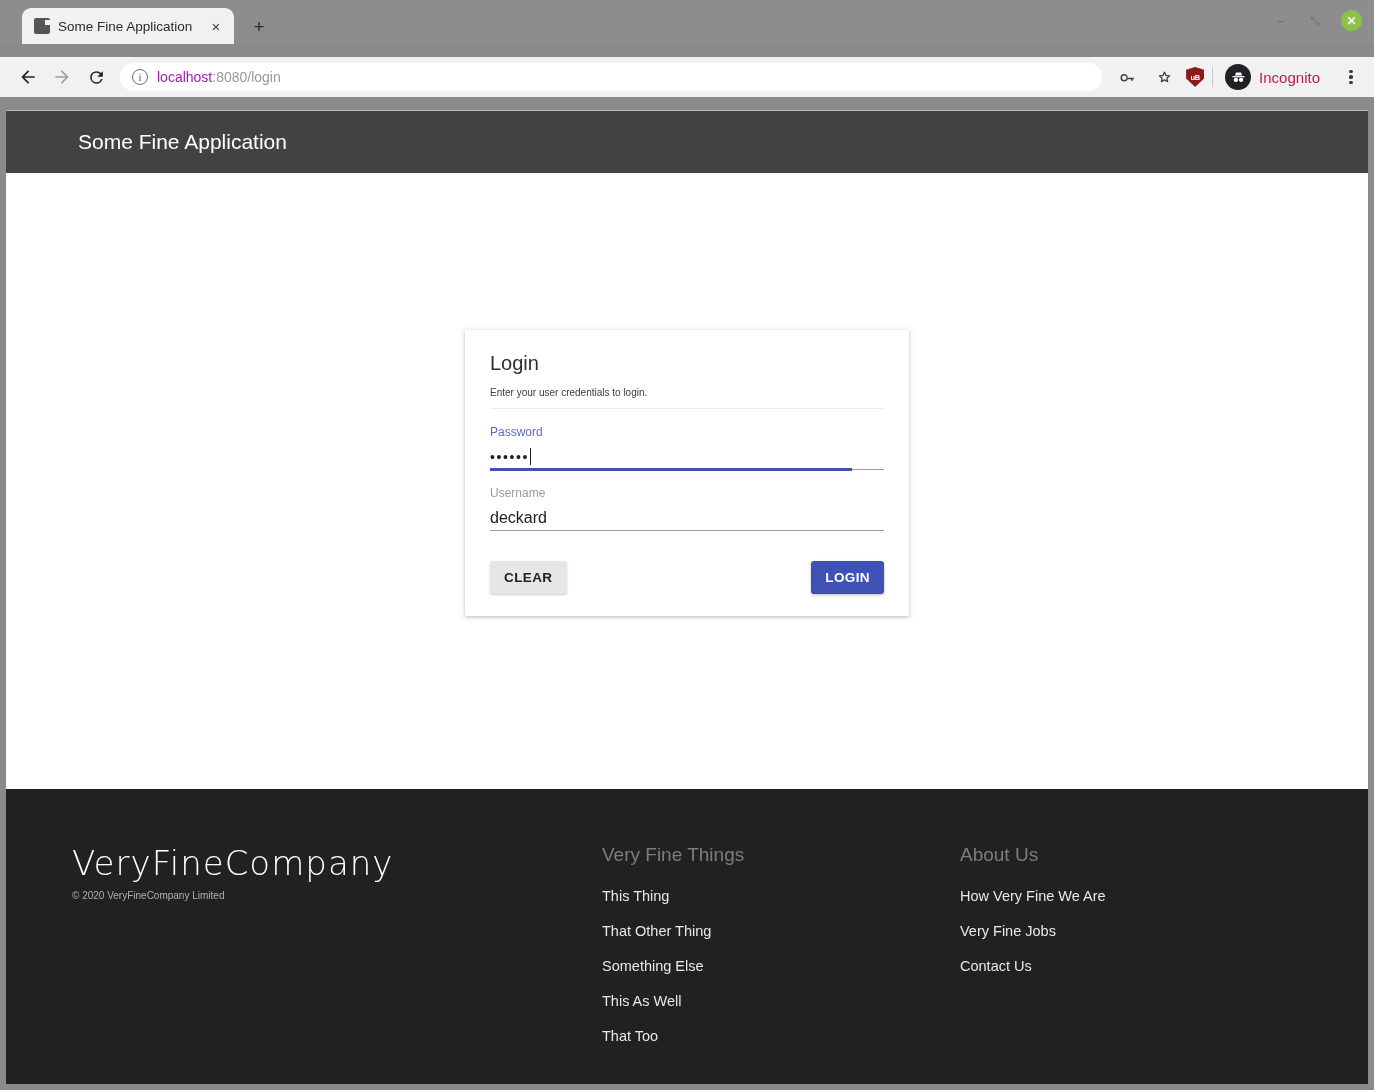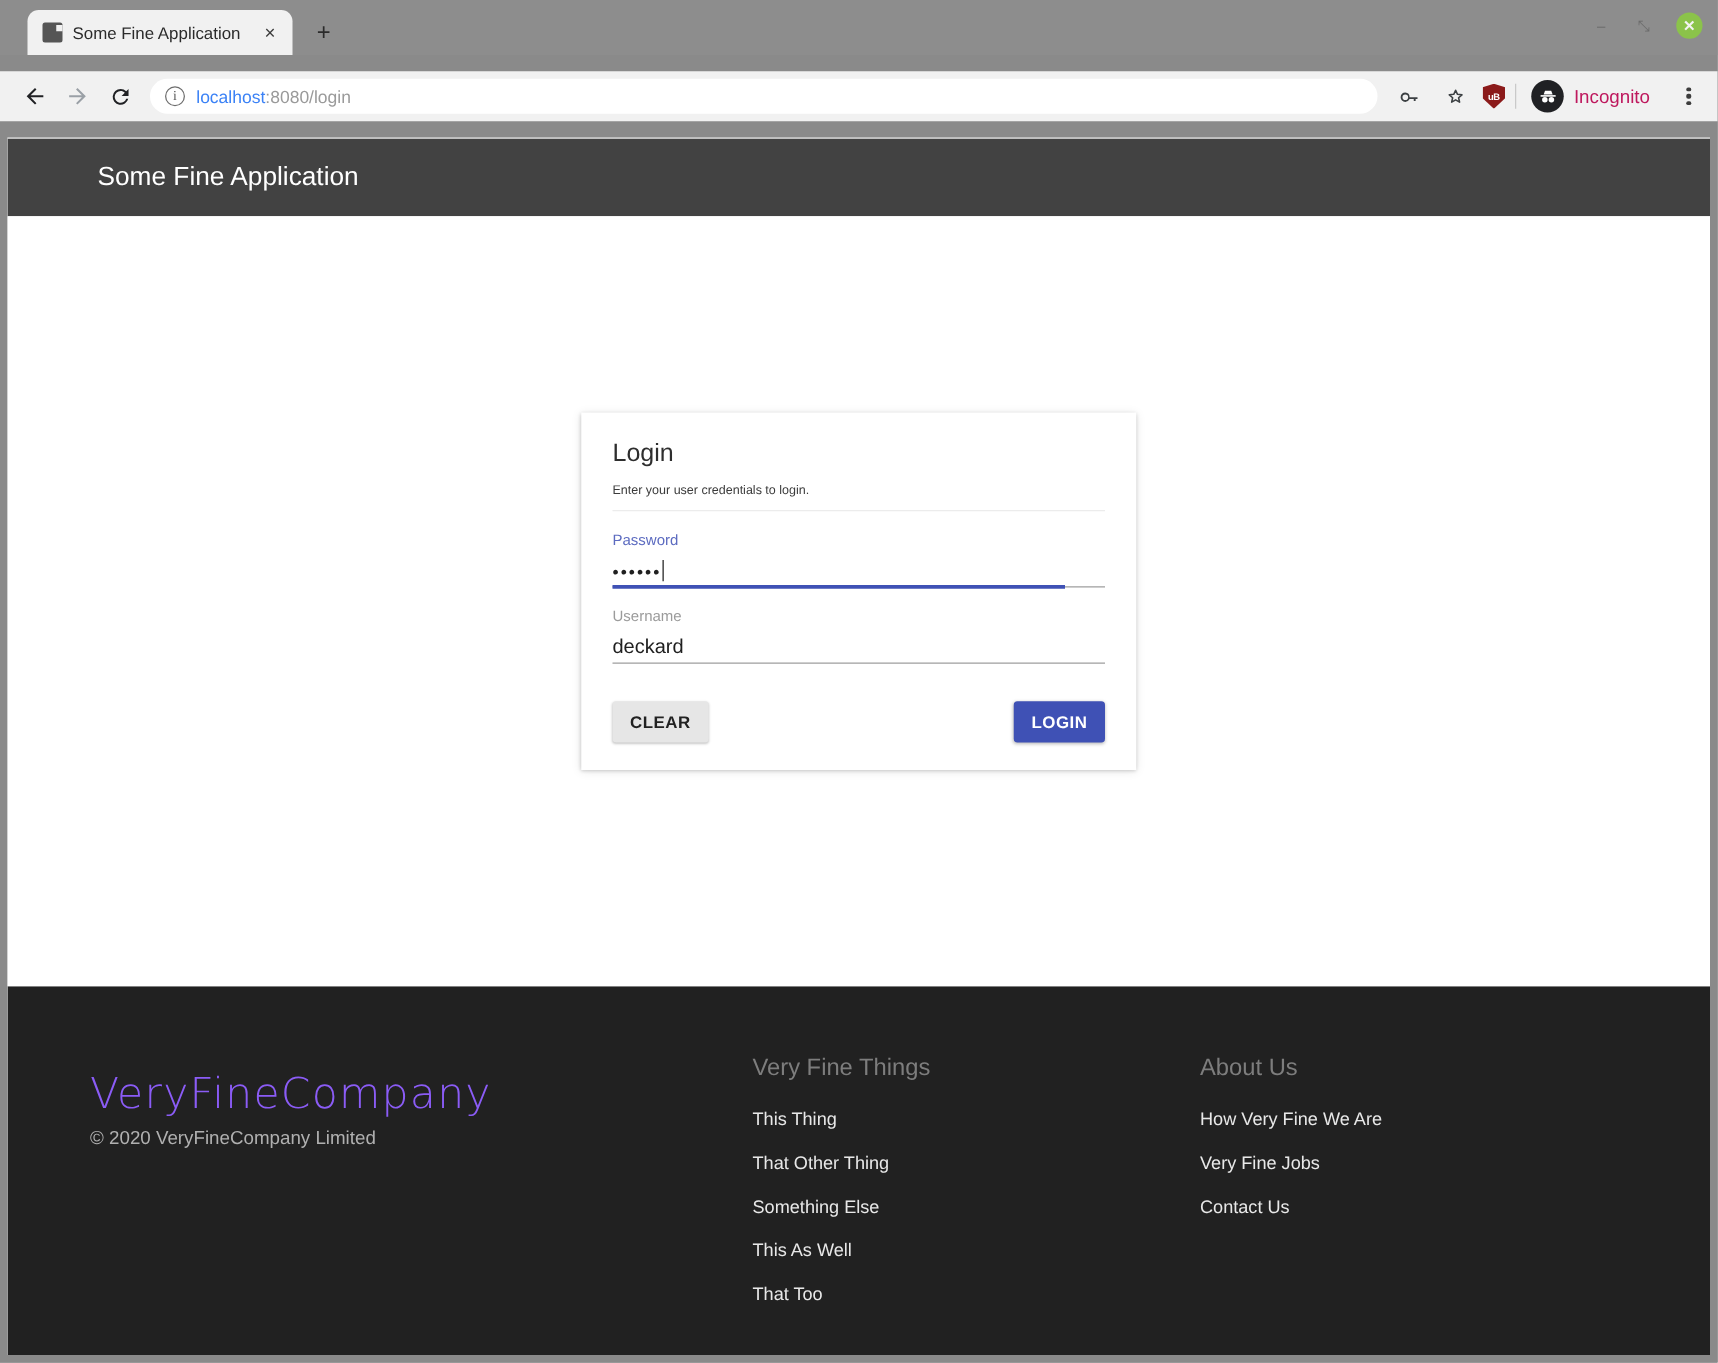--- a/index.html
+++ b/index.html
@@ -141,21 +141,21 @@
     border: 1.3px solid #6e6e6e;
     border-radius: 50%;
     color: #5a5a5a;
     font-size: 11px;
     font-family: "Liberation Serif", serif;
     display: flex; align-items: center; justify-content: center;
     flex: 0 0 auto;
     line-height: 1;
   }
   .url { font-size: 14px; color: #9a9a9a; white-space: nowrap; }
-  .url .host { color: #3b82f6; }
+  .url .host { color: #a21caf; }
 
   .omni-actions { display: flex; align-items: center; gap: 4px; margin-right: 4px; }
   .ext-icons { display: flex; align-items: center; gap: 8px; }
   .ublock {
     width: 18px; height: 20px;
     background: #8b1a1a;
     clip-path: polygon(50% 0%, 100% 14%, 100% 58%, 50% 100%, 0% 58%, 0% 14%);
     display: flex; align-items: center; justify-content: center;
     color: #fff; font-size: 7.5px; font-weight: bold;
     letter-spacing: -0.3px;
@@ -302,28 +302,27 @@
     background: #212121;
     padding: 55px 66px 40px 66px;
     display: flex;
     align-items: flex-start;
   }
   .footer-brand { width: 530px; flex: 0 0 auto; }
   .brand-logo {
     font-family: "DejaVu Sans", sans-serif;
     font-weight: 300;
     font-size: 34px;
-    color: #8b5cf6;
+    color: #ffffff;
     letter-spacing: 1px;
     line-height: 1.15;
-    margin-top: 12px;
   }
   .brand-copy {
     margin-top: 7px;
-    font-size: 15px;
+    font-size: 10px;
     color: #b0b0b0;
   }
   .footer-col { width: 358px; flex: 0 0 auto; }
   .footer-col.last { width: auto; }
   .footer-head {
     font-size: 19px;
     color: #7d7d7d;
     font-weight: normal;
     margin-bottom: 22px;
   }

